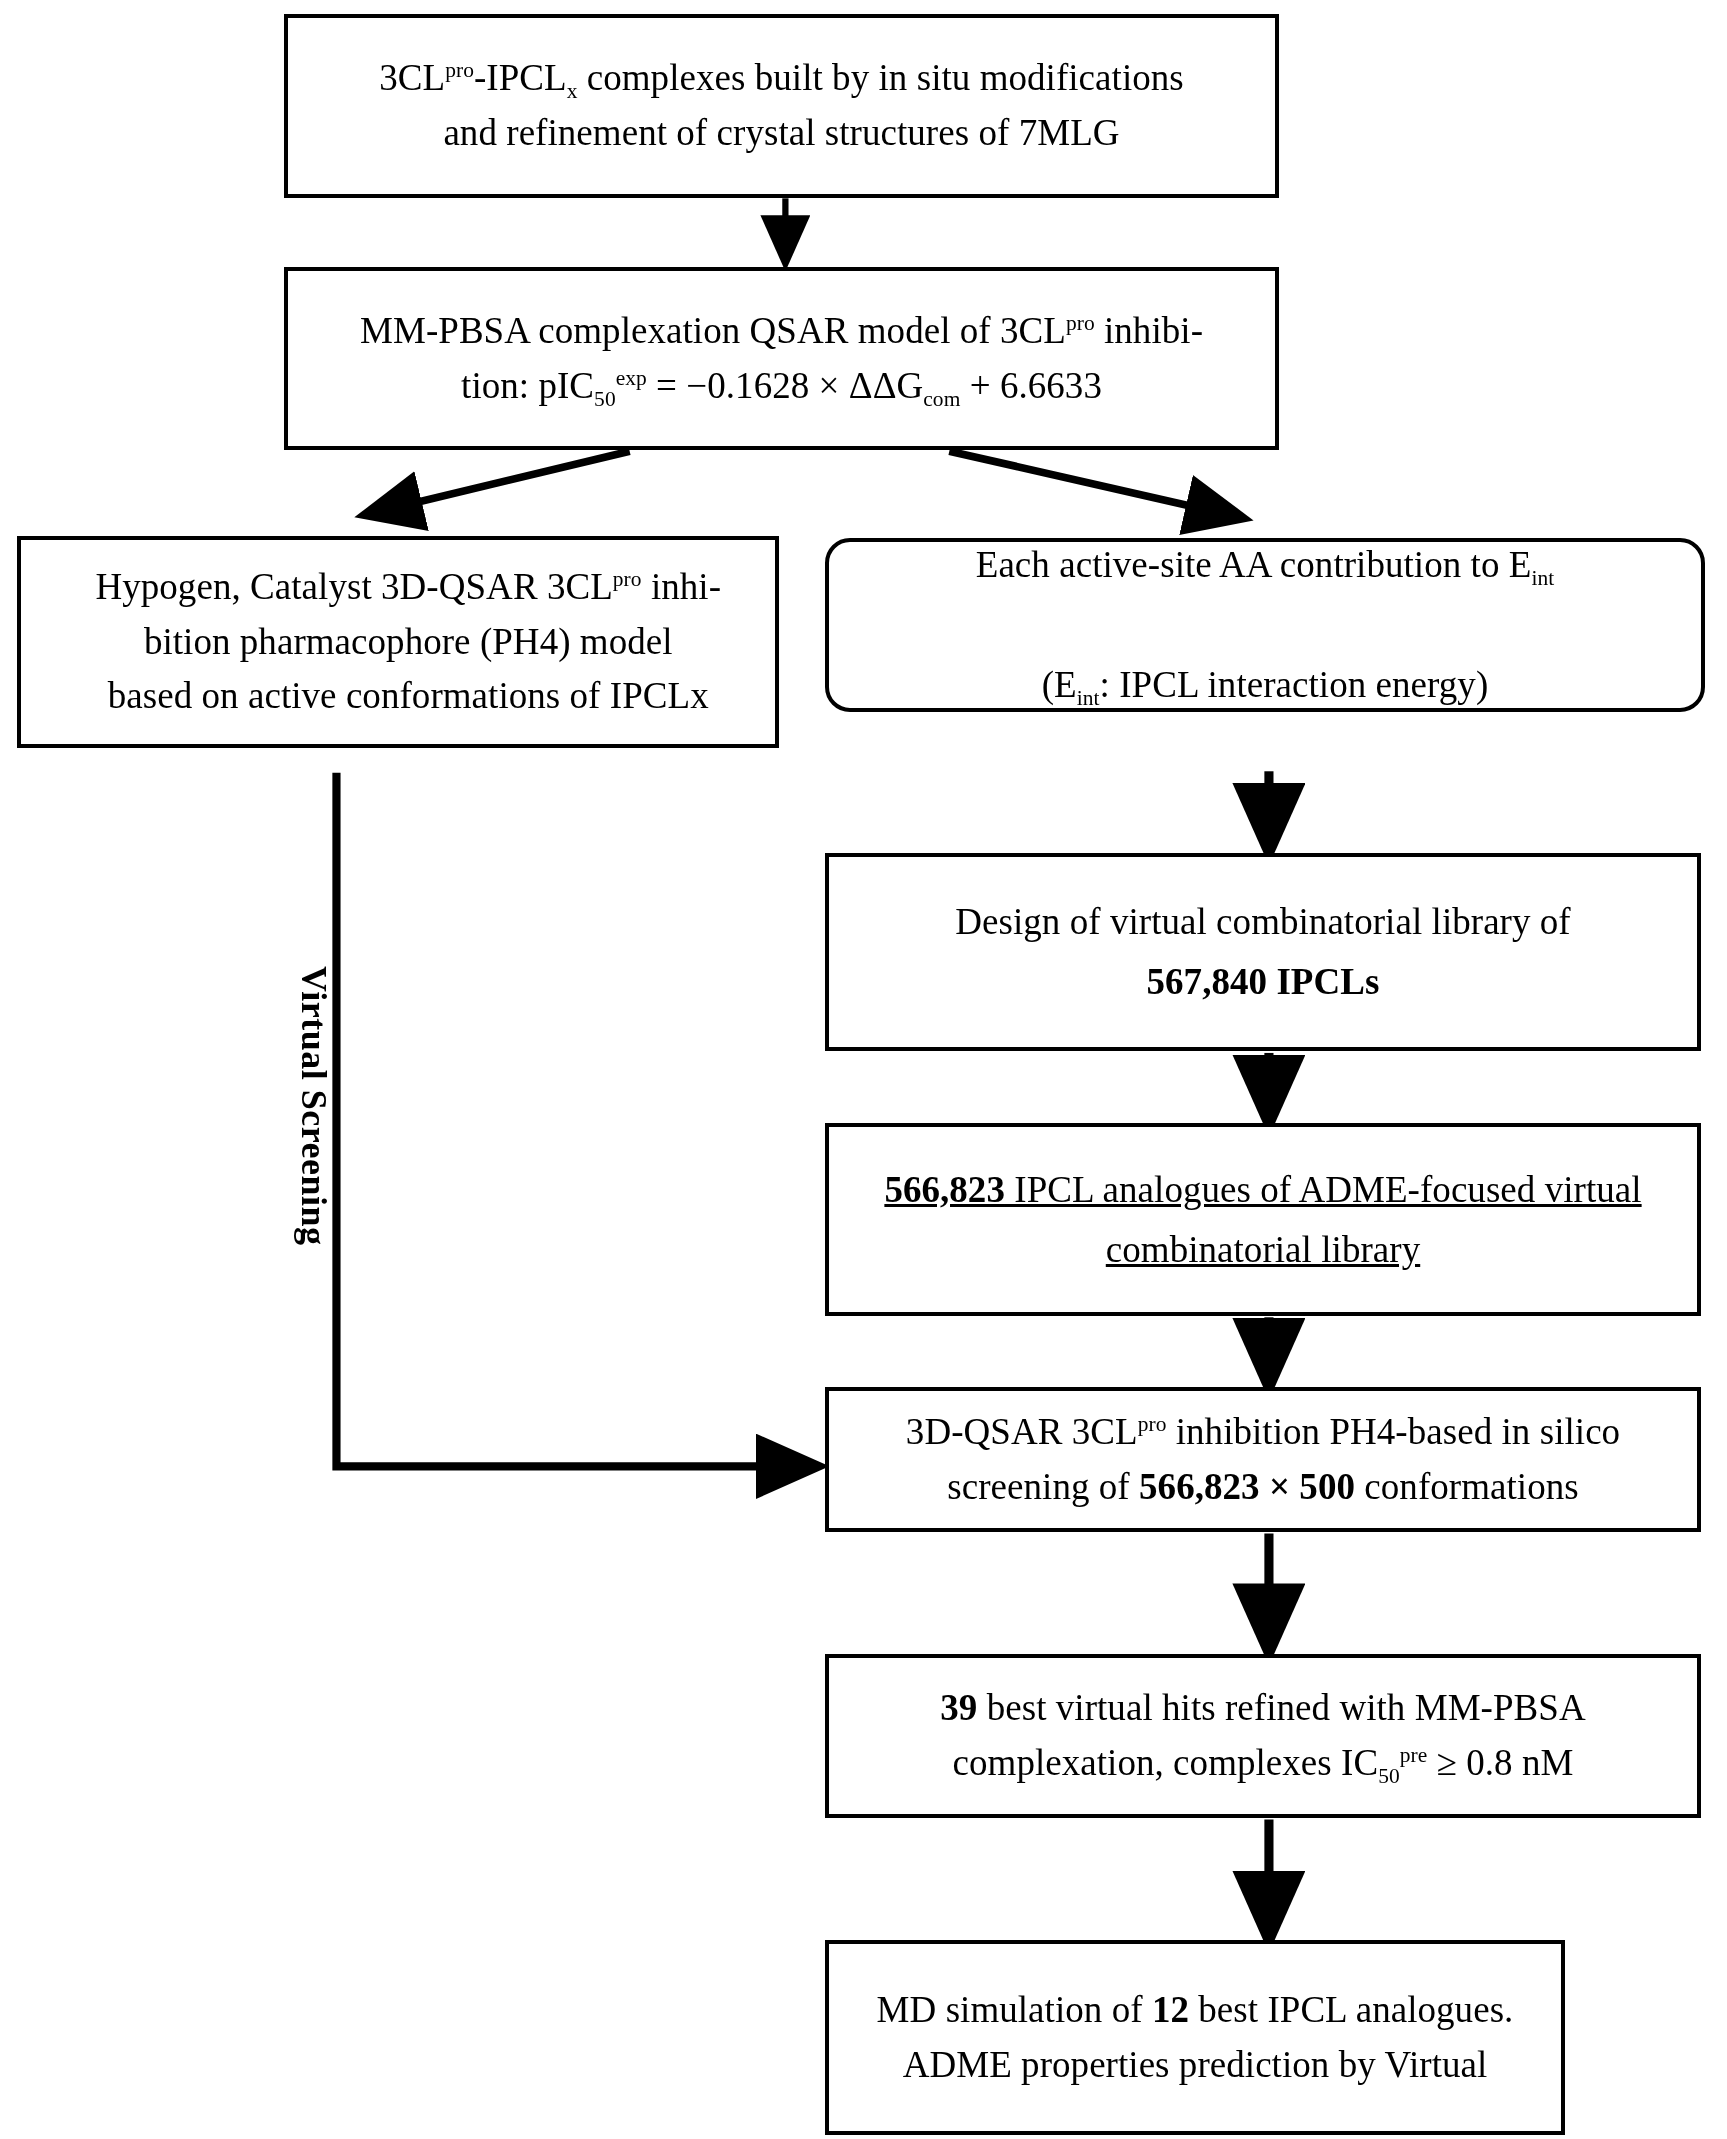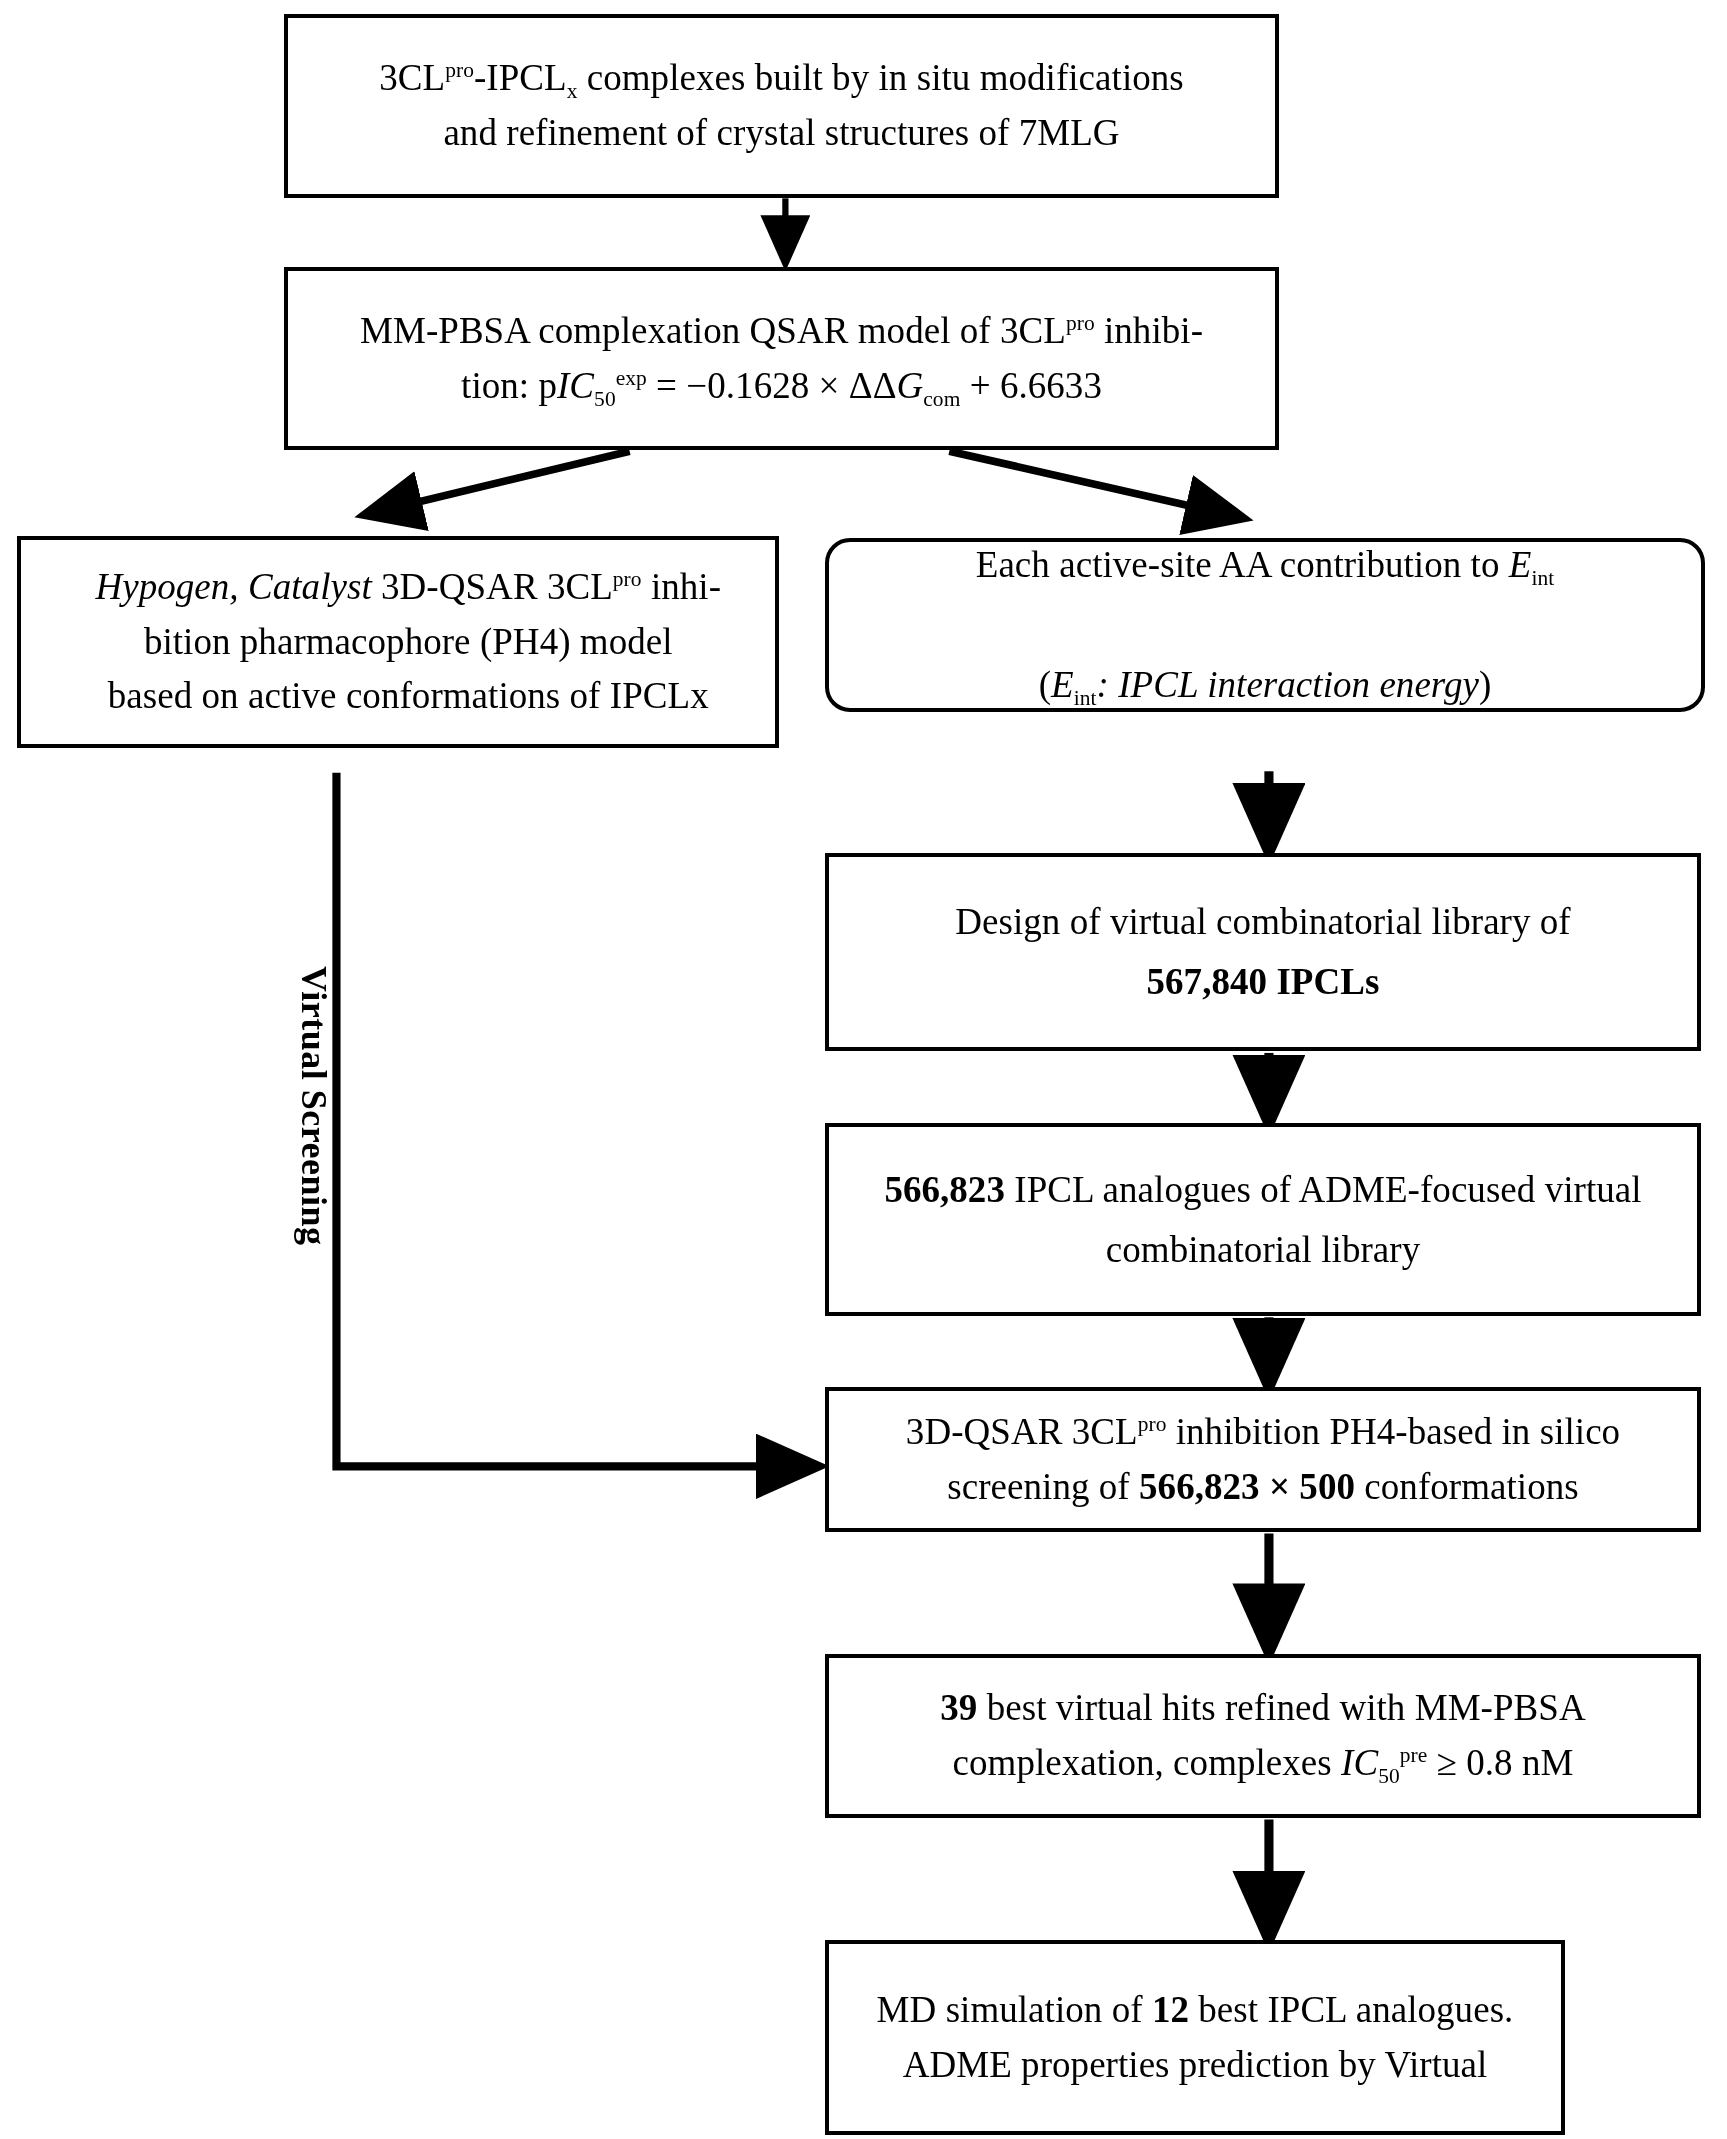--- a/index.html
+++ b/index.html
@@ -37,30 +37,30 @@
     width: 100%;
     font-size: 37px;
     line-height: 1.48;
     letter-spacing: 0.05px;
   }
   .node .txt.wide-lead {
     line-height: 1.62;
   }
   sup { font-size: 0.58em; vertical-align: super; line-height: 0; }
   sub { font-size: 0.58em; vertical-align: sub; line-height: 0; }
-  .it { font-style: italic; }
+  .it { }
   .bd { font-weight: bold; }
 
   
   #n1 { left: 284px;  top: 13.5px;   width: 995px; height: 184px; }
   #n2 { left: 284px;  top: 267px;  width: 995px; height: 183px; }
   #n3 { left: 17px;   top: 536px; width: 762px; height: 212px; padding-left: 32px; }
   #n4 { left: 825px; top: 538px; width: 880px; height: 174px; border-radius: 25px; }
   #n5 { left: 825px; top: 853px; width: 876px; height: 198px; }
-  #n6 { left: 825px; top: 1123px; width: 876px; height: 193px; }
+  #n6 { left: 825px; top: 1123px; width: 876px; height: 193px; text-decoration: underline; }
   #n7 { left: 825px; top: 1387px; width: 876px; height: 145px; justify-content: flex-end; }
   #n8 { left: 825px; top: 1654px; width: 876px; height: 164px; text-align: center; }
   #n9 { left: 825px; top: 1940px; width: 740px; height: 195px; }
 
   
   #vsLabel {
     position: absolute;
     left: 295px;
     top: 966px;
     width: 385px;

